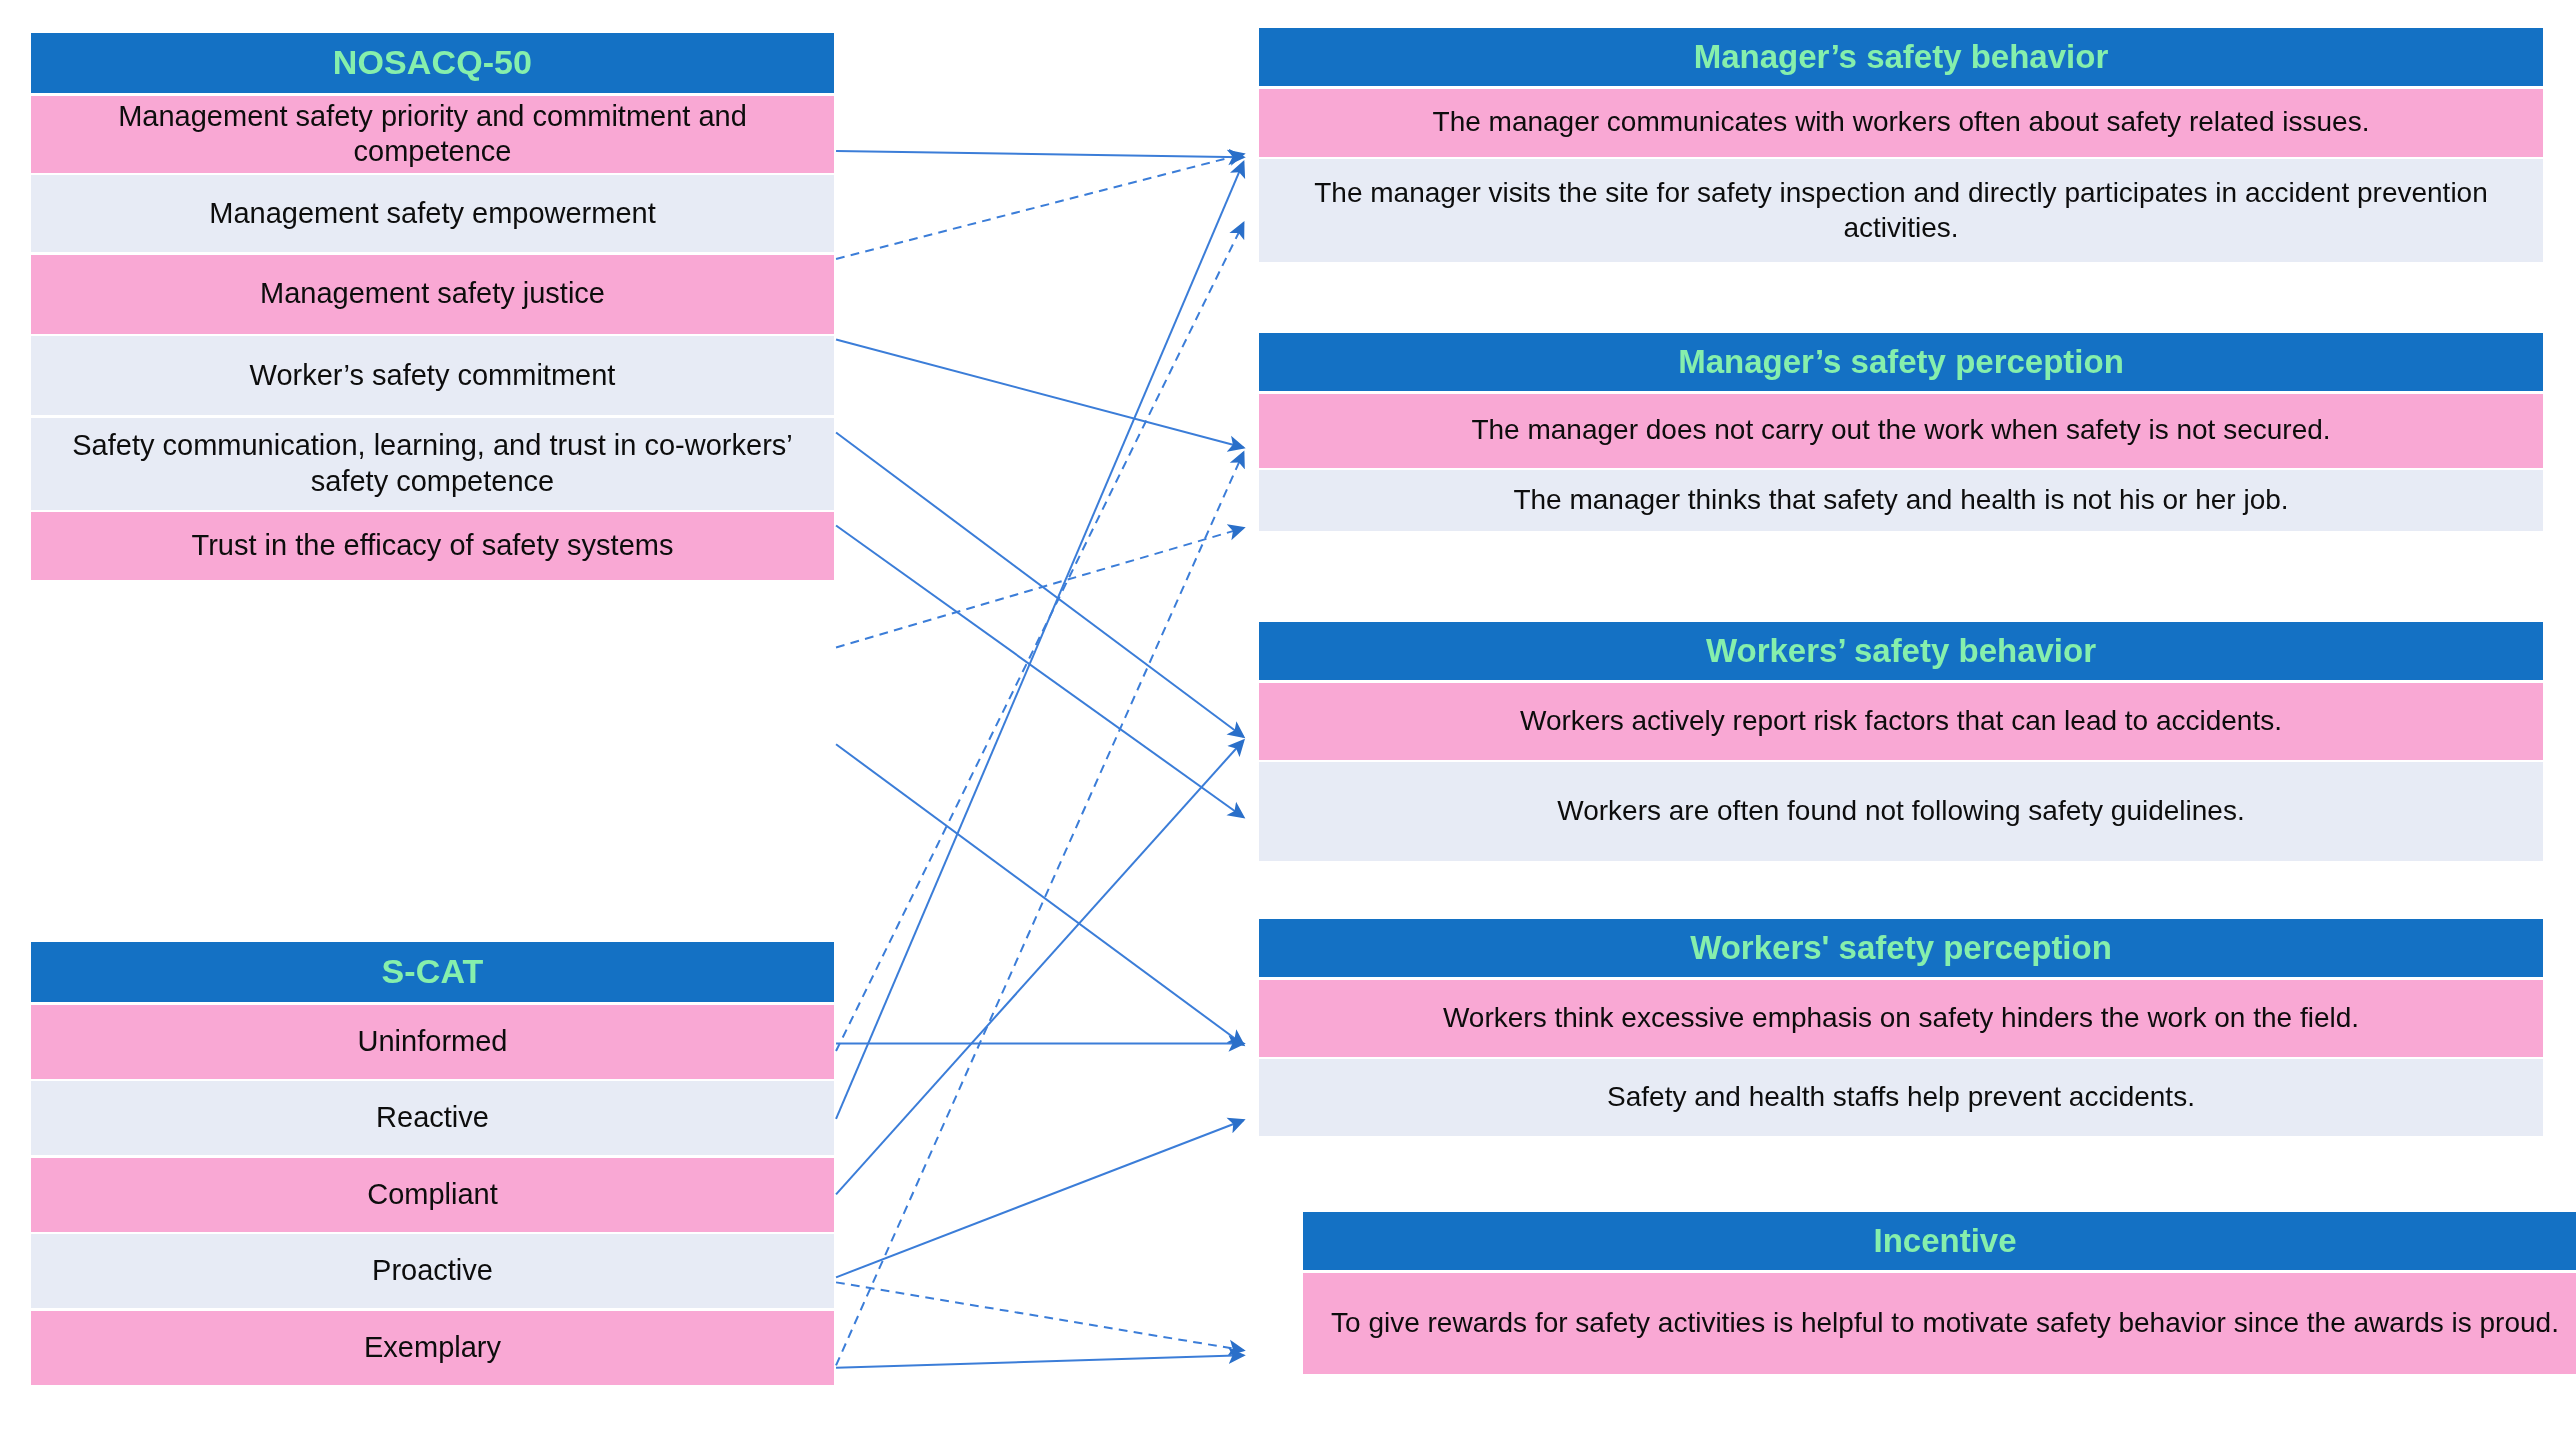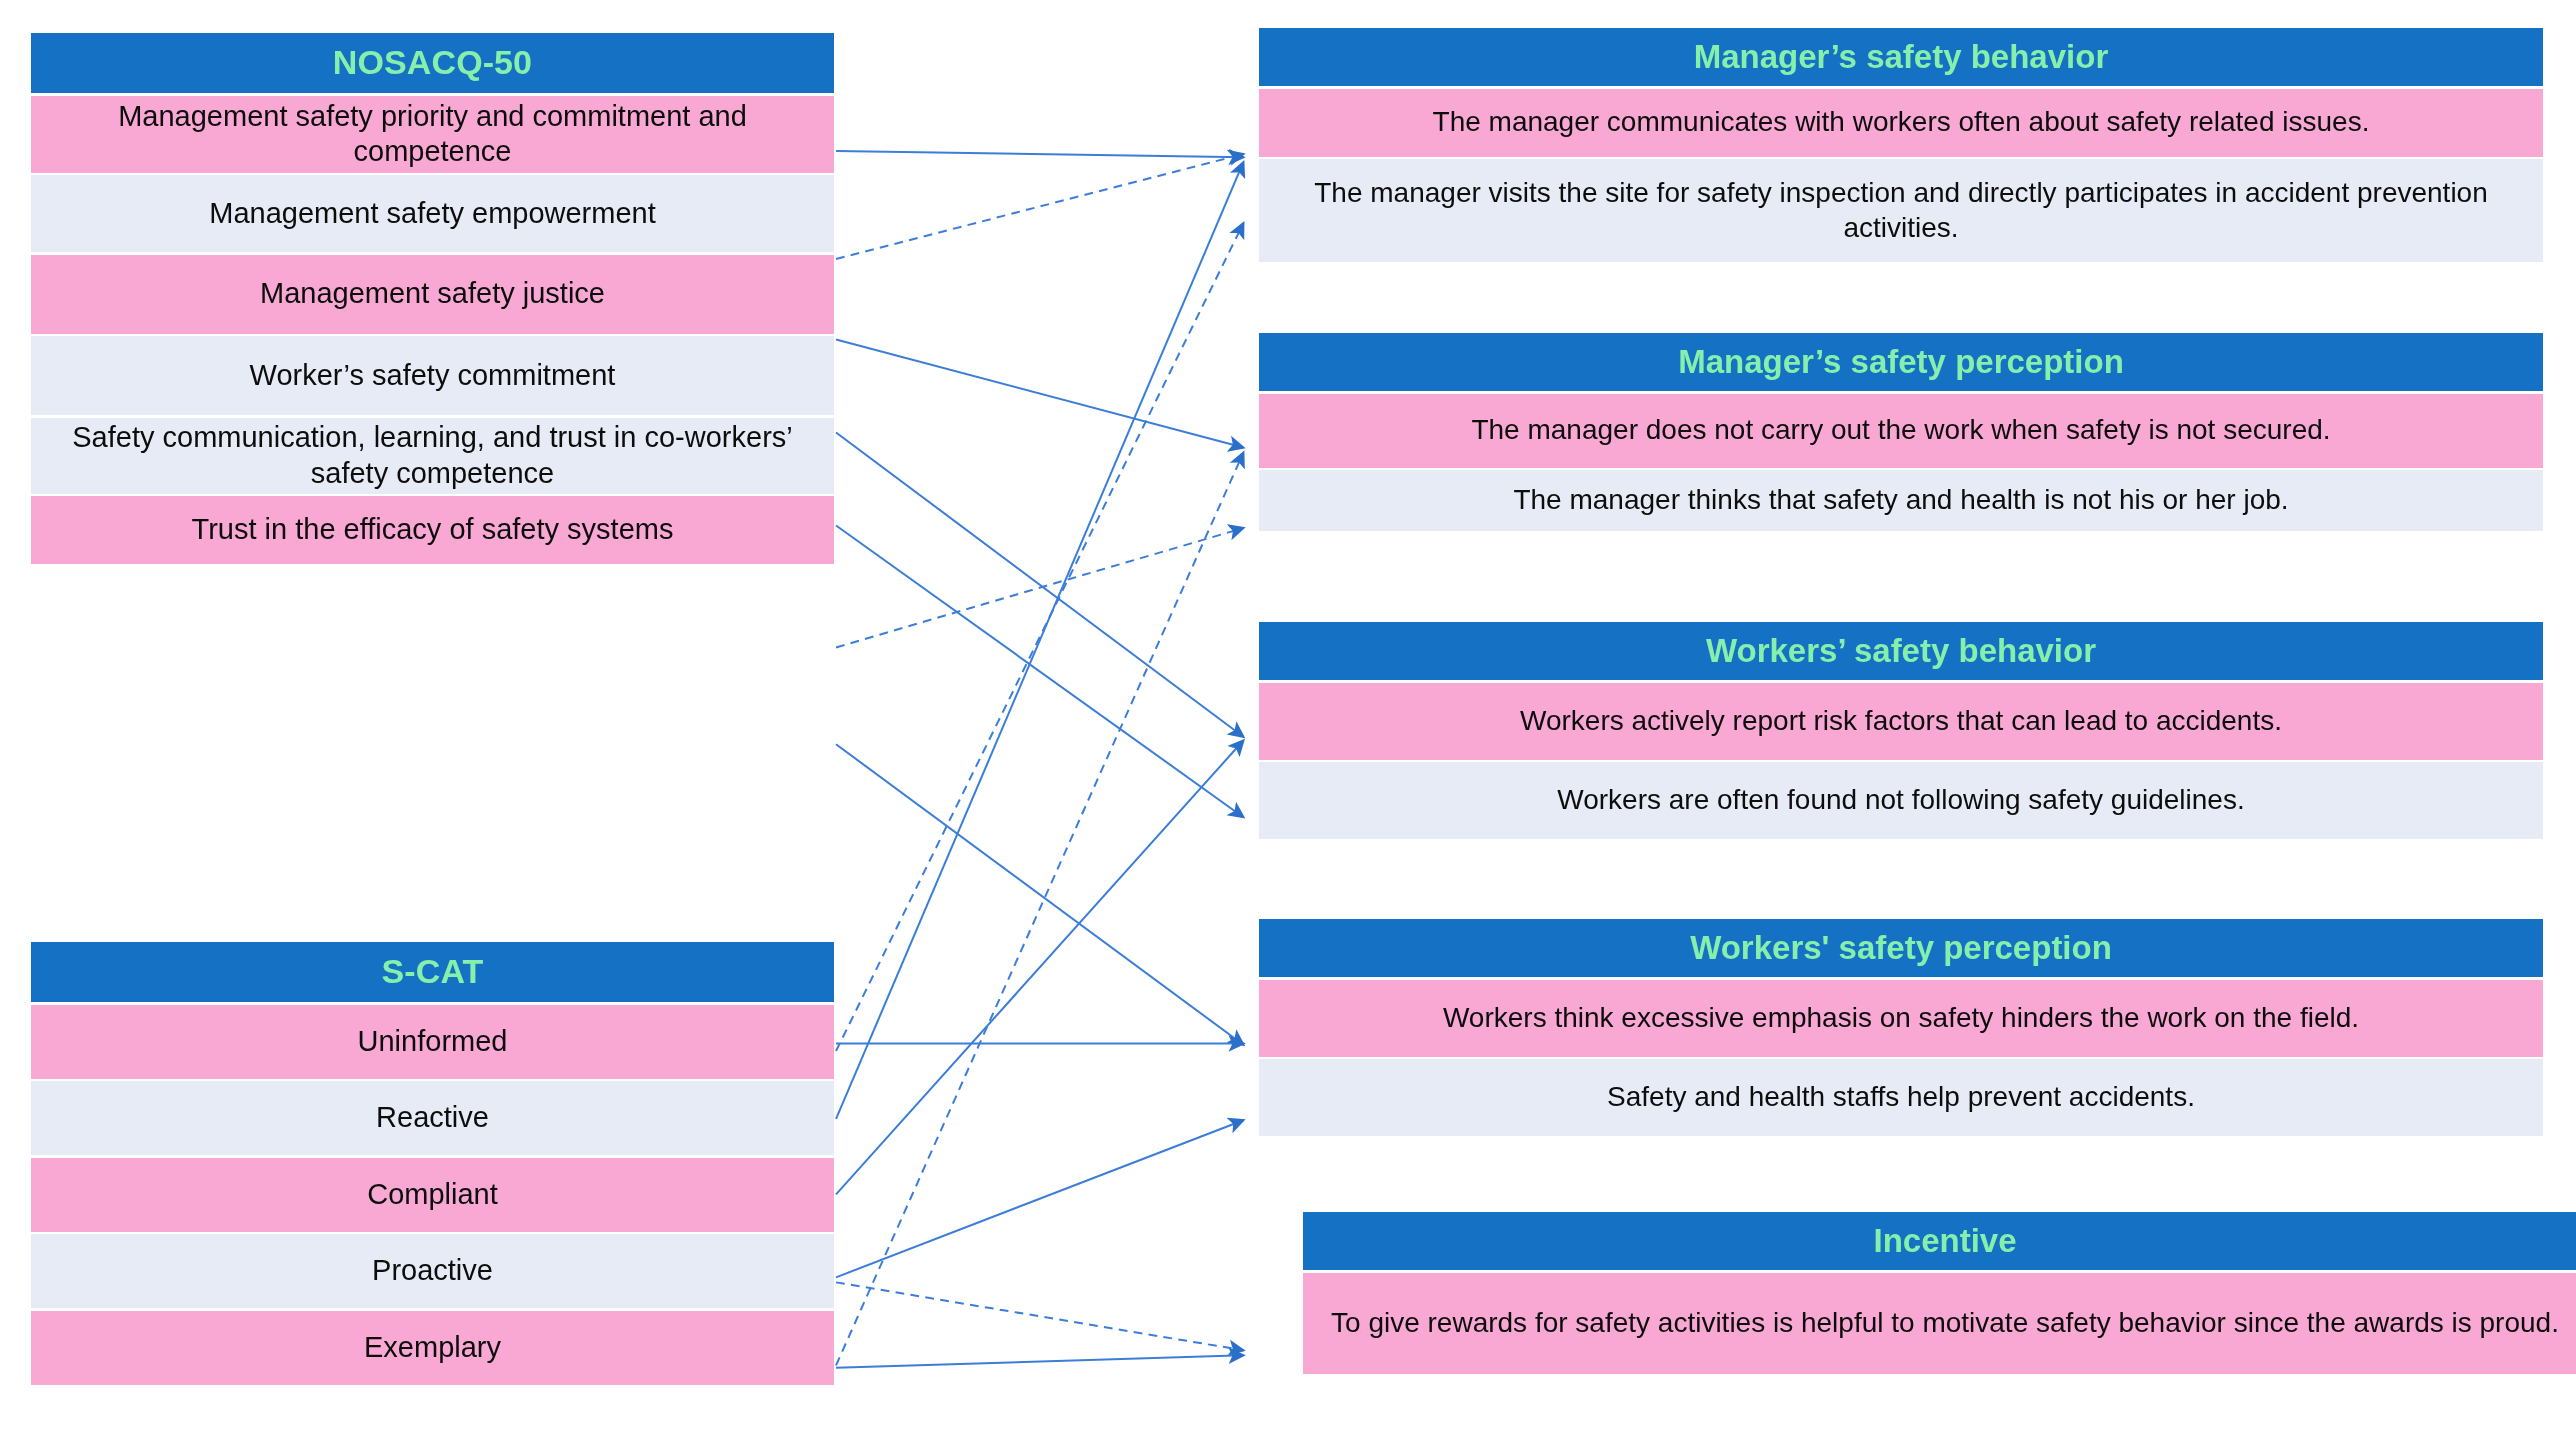--- a/index.html
+++ b/index.html
@@ -119,21 +119,21 @@
       <path class="conn conn-dash" d="M1330,2172 L1978,720" marker-end="url(#ah)"></path>
     </g>
   </svg>
 
   <div class="panel left-panel" id="panel-nosacq">
     <div class="panel-header">NOSACQ-50</div>
     <div class="panel-row row-dark" style="height:77px">Management safety priority and commitment and competence</div>
     <div class="panel-row row-light" style="height:77px">Management safety empowerment</div>
     <div class="panel-row row-dark" style="height:79px">Management safety justice</div>
     <div class="panel-row row-light" style="height:79px">Worker’s safety commitment</div>
-    <div class="panel-row row-light" style="height:76px">Safety communication, learning, and trust in co-workers’ safety competence</div>
+    <div class="panel-row row-light" style="height:92px">Safety communication, learning, and trust in co-workers’ safety competence</div>
     <div class="panel-row row-dark" style="height:68px">Trust in the efficacy of safety systems</div>
   </div>
 
   <div class="panel left-panel" id="panel-scat">
     <div class="panel-header">S-CAT</div>
     <div class="panel-row row-dark" style="height:74px">Uninformed</div>
     <div class="panel-row row-light" style="height:74px">Reactive</div>
     <div class="panel-row row-dark" style="height:74px">Compliant</div>
     <div class="panel-row row-light" style="height:74px">Proactive</div>
     <div class="panel-row row-dark" style="height:74px">Exemplary</div>
@@ -147,21 +147,21 @@
 
   <div class="panel right-panel" id="panel-mgr-perception">
     <div class="panel-header">Manager’s safety perception</div>
     <div class="panel-row row-dark" style="height:74px">The manager does not carry out the work when safety is not secured.</div>
     <div class="panel-row row-light" style="height:61px">The manager thinks that safety and health is not his or her job.</div>
   </div>
 
   <div class="panel right-panel" id="panel-wkr-behavior">
     <div class="panel-header">Workers’ safety behavior</div>
     <div class="panel-row row-dark" style="height:77px">Workers actively report risk factors that can lead to accidents.</div>
-    <div class="panel-row row-light" style="height:77px">Workers are often found not following safety guidelines.</div>
+    <div class="panel-row row-light" style="height:99px">Workers are often found not following safety guidelines.</div>
   </div>
 
   <div class="panel right-panel" id="panel-wkr-perception">
     <div class="panel-header">Workers' safety perception</div>
     <div class="panel-row row-dark" style="height:77px">Workers think excessive emphasis on safety hinders the work on the field.</div>
     <div class="panel-row row-light" style="height:77px">Safety and health staffs help prevent accidents.</div>
   </div>
 
   <div class="panel right-panel" id="panel-incentive">
     <div class="panel-header">Incentive</div>

